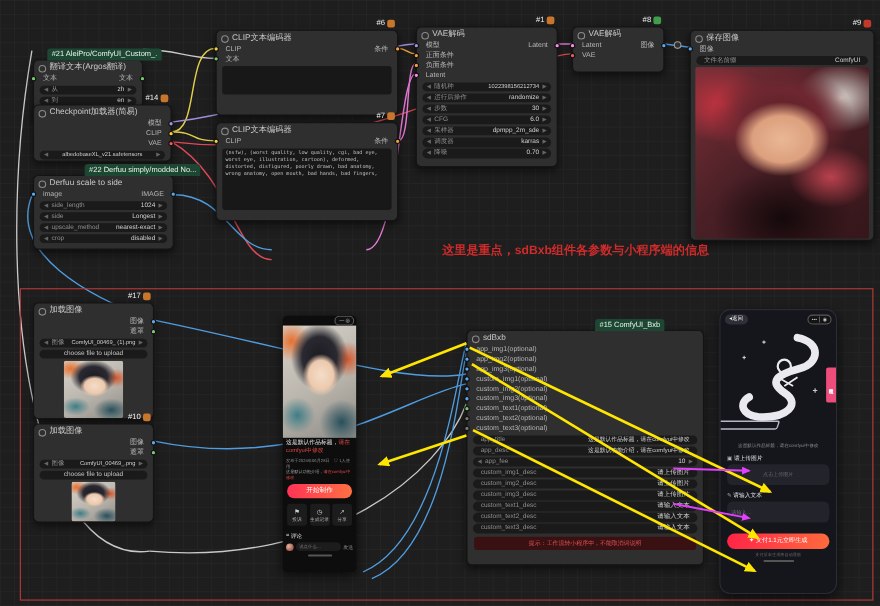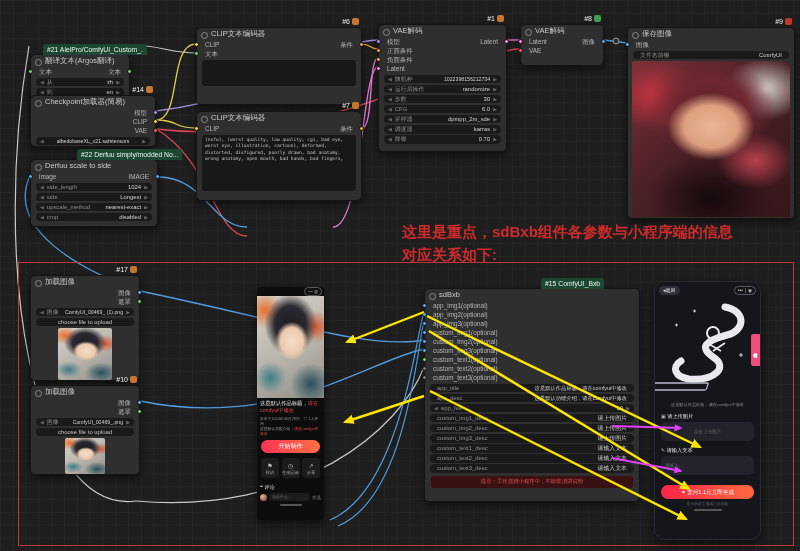--- a/index.html
+++ b/index.html
@@ -124,21 +124,21 @@
   .ph-box.left { justify-content:flex-start; padding:0 4px; color:#6f6f78; }
   .ribbon { position:absolute; right:0; width:9px; height:32px; background:#ec4d7b;
     border-radius:2px 0 0 2px; color:#fff; font-size:4.3px;
     writing-mode:vertical-rl; text-align:center; line-height:9px; }
   .btn-pay { margin:10px 6px 0 6px; height:14px; border-radius:7px; text-align:center;
     line-height:14px; font-size:5.6px; color:#fff;
     background:linear-gradient(90deg,#ff2447,#ff6a3d); }
   .ph-foot { font-size:3.8px; color:#63636c; text-align:center; padding-top:2px; }
 
   .note { position:absolute; left:402px; top:220px; z-index:7; color:#cf2b2b;
-    font-size:15px; font-weight:bold; line-height:1.55; }
+    font-size:11px; font-weight:bold; line-height:1.55; }
   .redbox { position:absolute; left:18px; top:262px; width:776px; height:284px;
     border:1.5px solid #b93a37; z-index:1; }
 </style>
 </head>
 <body>
 
 <div id="canvas">
 
   <svg id="wires" class="layer">
     <path d="M136,501 C30,515 -8,260 29,46" stroke="#c9c9c9" stroke-width="1.2" fill="none"></path>
@@ -160,21 +160,20 @@
     <path d="M140,291 C280,320 370,350 424,340" stroke="#4f9de0" stroke-width="1.3" fill="none"></path>
     <path d="M140,401 C280,430 370,360 424,349" stroke="#4f9de0" stroke-width="1.3" fill="none"></path>
     <path d="M330,520 C400,490 415,340 424,312" stroke="#4f9de0" stroke-width="1.2" fill="none"></path>
     <path d="M338,526 C406,498 417,348 424,321" stroke="#4f9de0" stroke-width="1.2" fill="none"></path>
   </svg>
 
   <div class="redbox"></div>
 
   <div class="note">
     <div>这里是重点，sdBxb组件各参数与小程序端的信息</div>
-    <div>对应关系如下:</div>
   </div>
 
   <div class="node" style="left:30px;top:30px;width:100px;height:54px;margin-top:24px;">
     <div class="gtitle" style="left:12px;">#21 AleiPro/ComfyUI_Custom_.</div>
     <div class="nh">翻译文本(Argos翻译)</div>
     <div class="prow">
       <i class="dot in d-green"></i>
       <span class="pin">文本</span>
       <span class="pout">文本</span>
       <i class="dot out d-green"></i>
@@ -470,21 +469,21 @@
     </div>
     <div class="mini-ch">❝ 评论</div>
     <div class="crow">
       <span class="avatar"></span>
       <span class="cinput">说点什么…</span>
       <span class="csend">发送</span>
     </div>
     <div class="homebar"></div>
   </div>
 
-  <div class="node" style="left:424px;top:288px;width:216px;height:214px;">
+  <div class="node" style="left:424px;top:300px;width:216px;height:214px;">
     <div class="gtitle" style="left:116px;">#15 ComfyUI_Bxb</div>
     <div class="nh">sdBxb</div>
     <div class="prow">
         <i class="dot in d-blue"></i>
         <span class="pin">app_img1(optional)</span>
       </div>
     <div class="prow">
         <i class="dot in d-blue"></i>
         <span class="pin">app_img2(optional)</span>
       </div>

